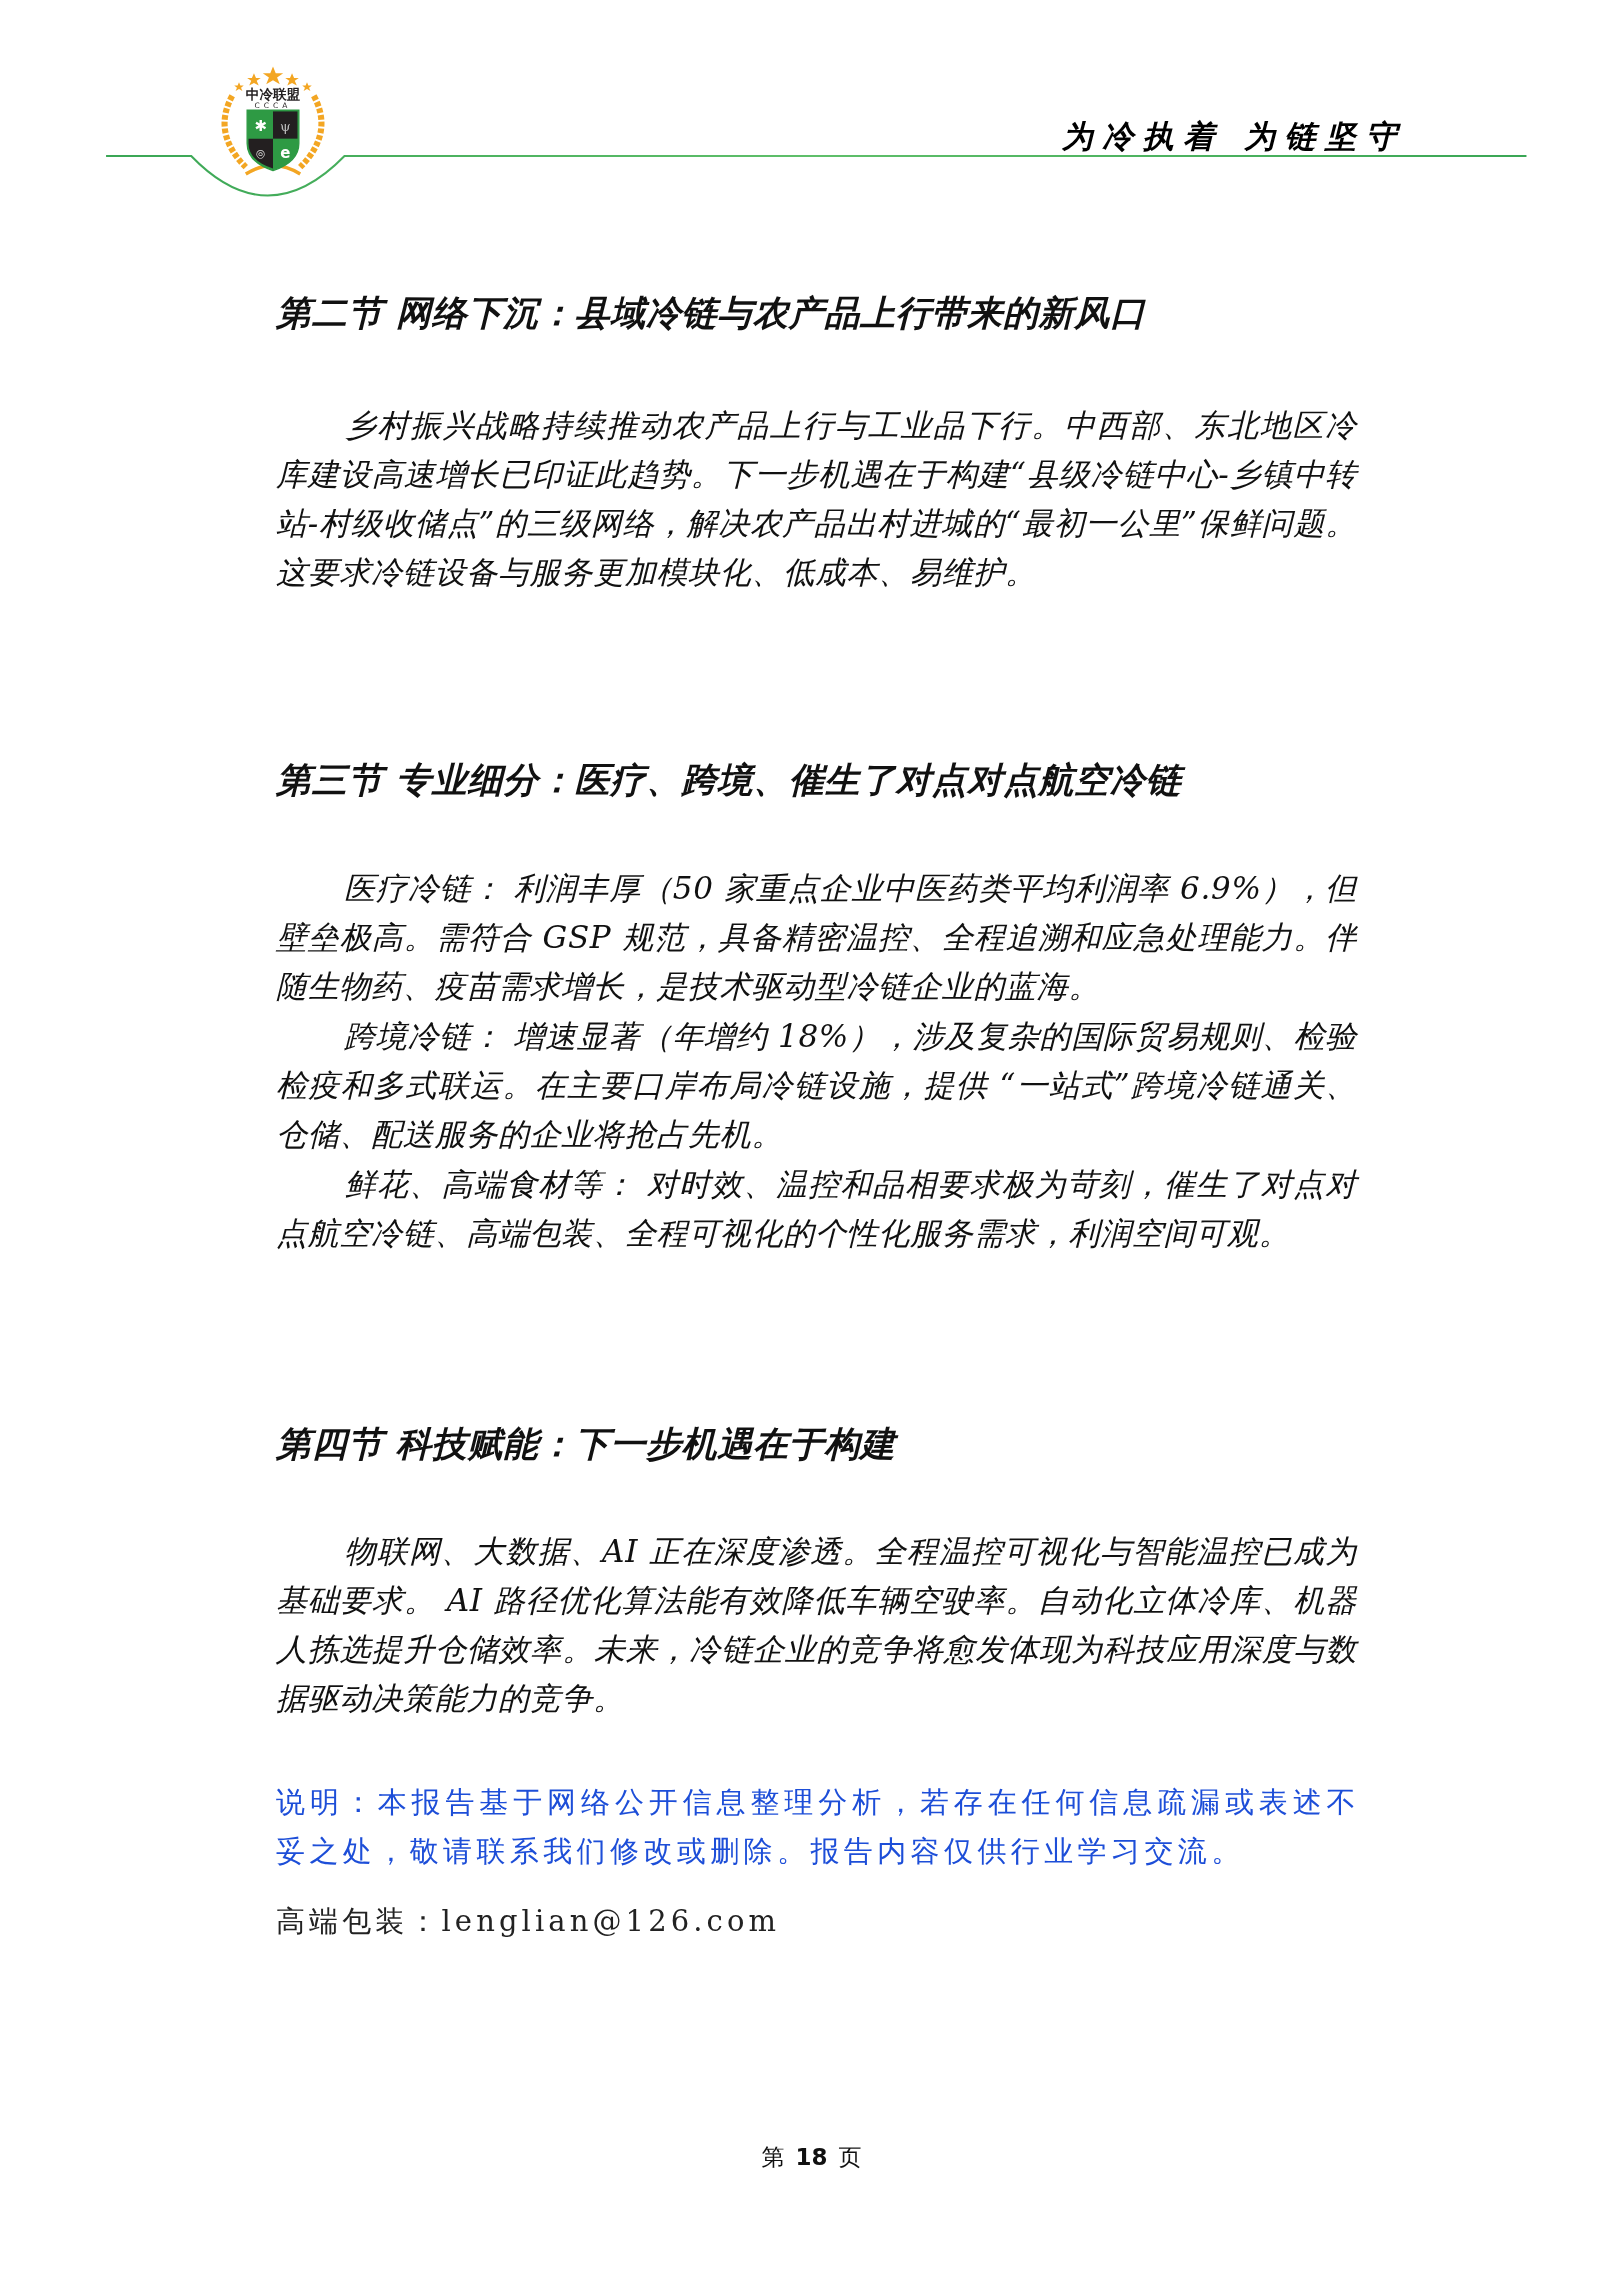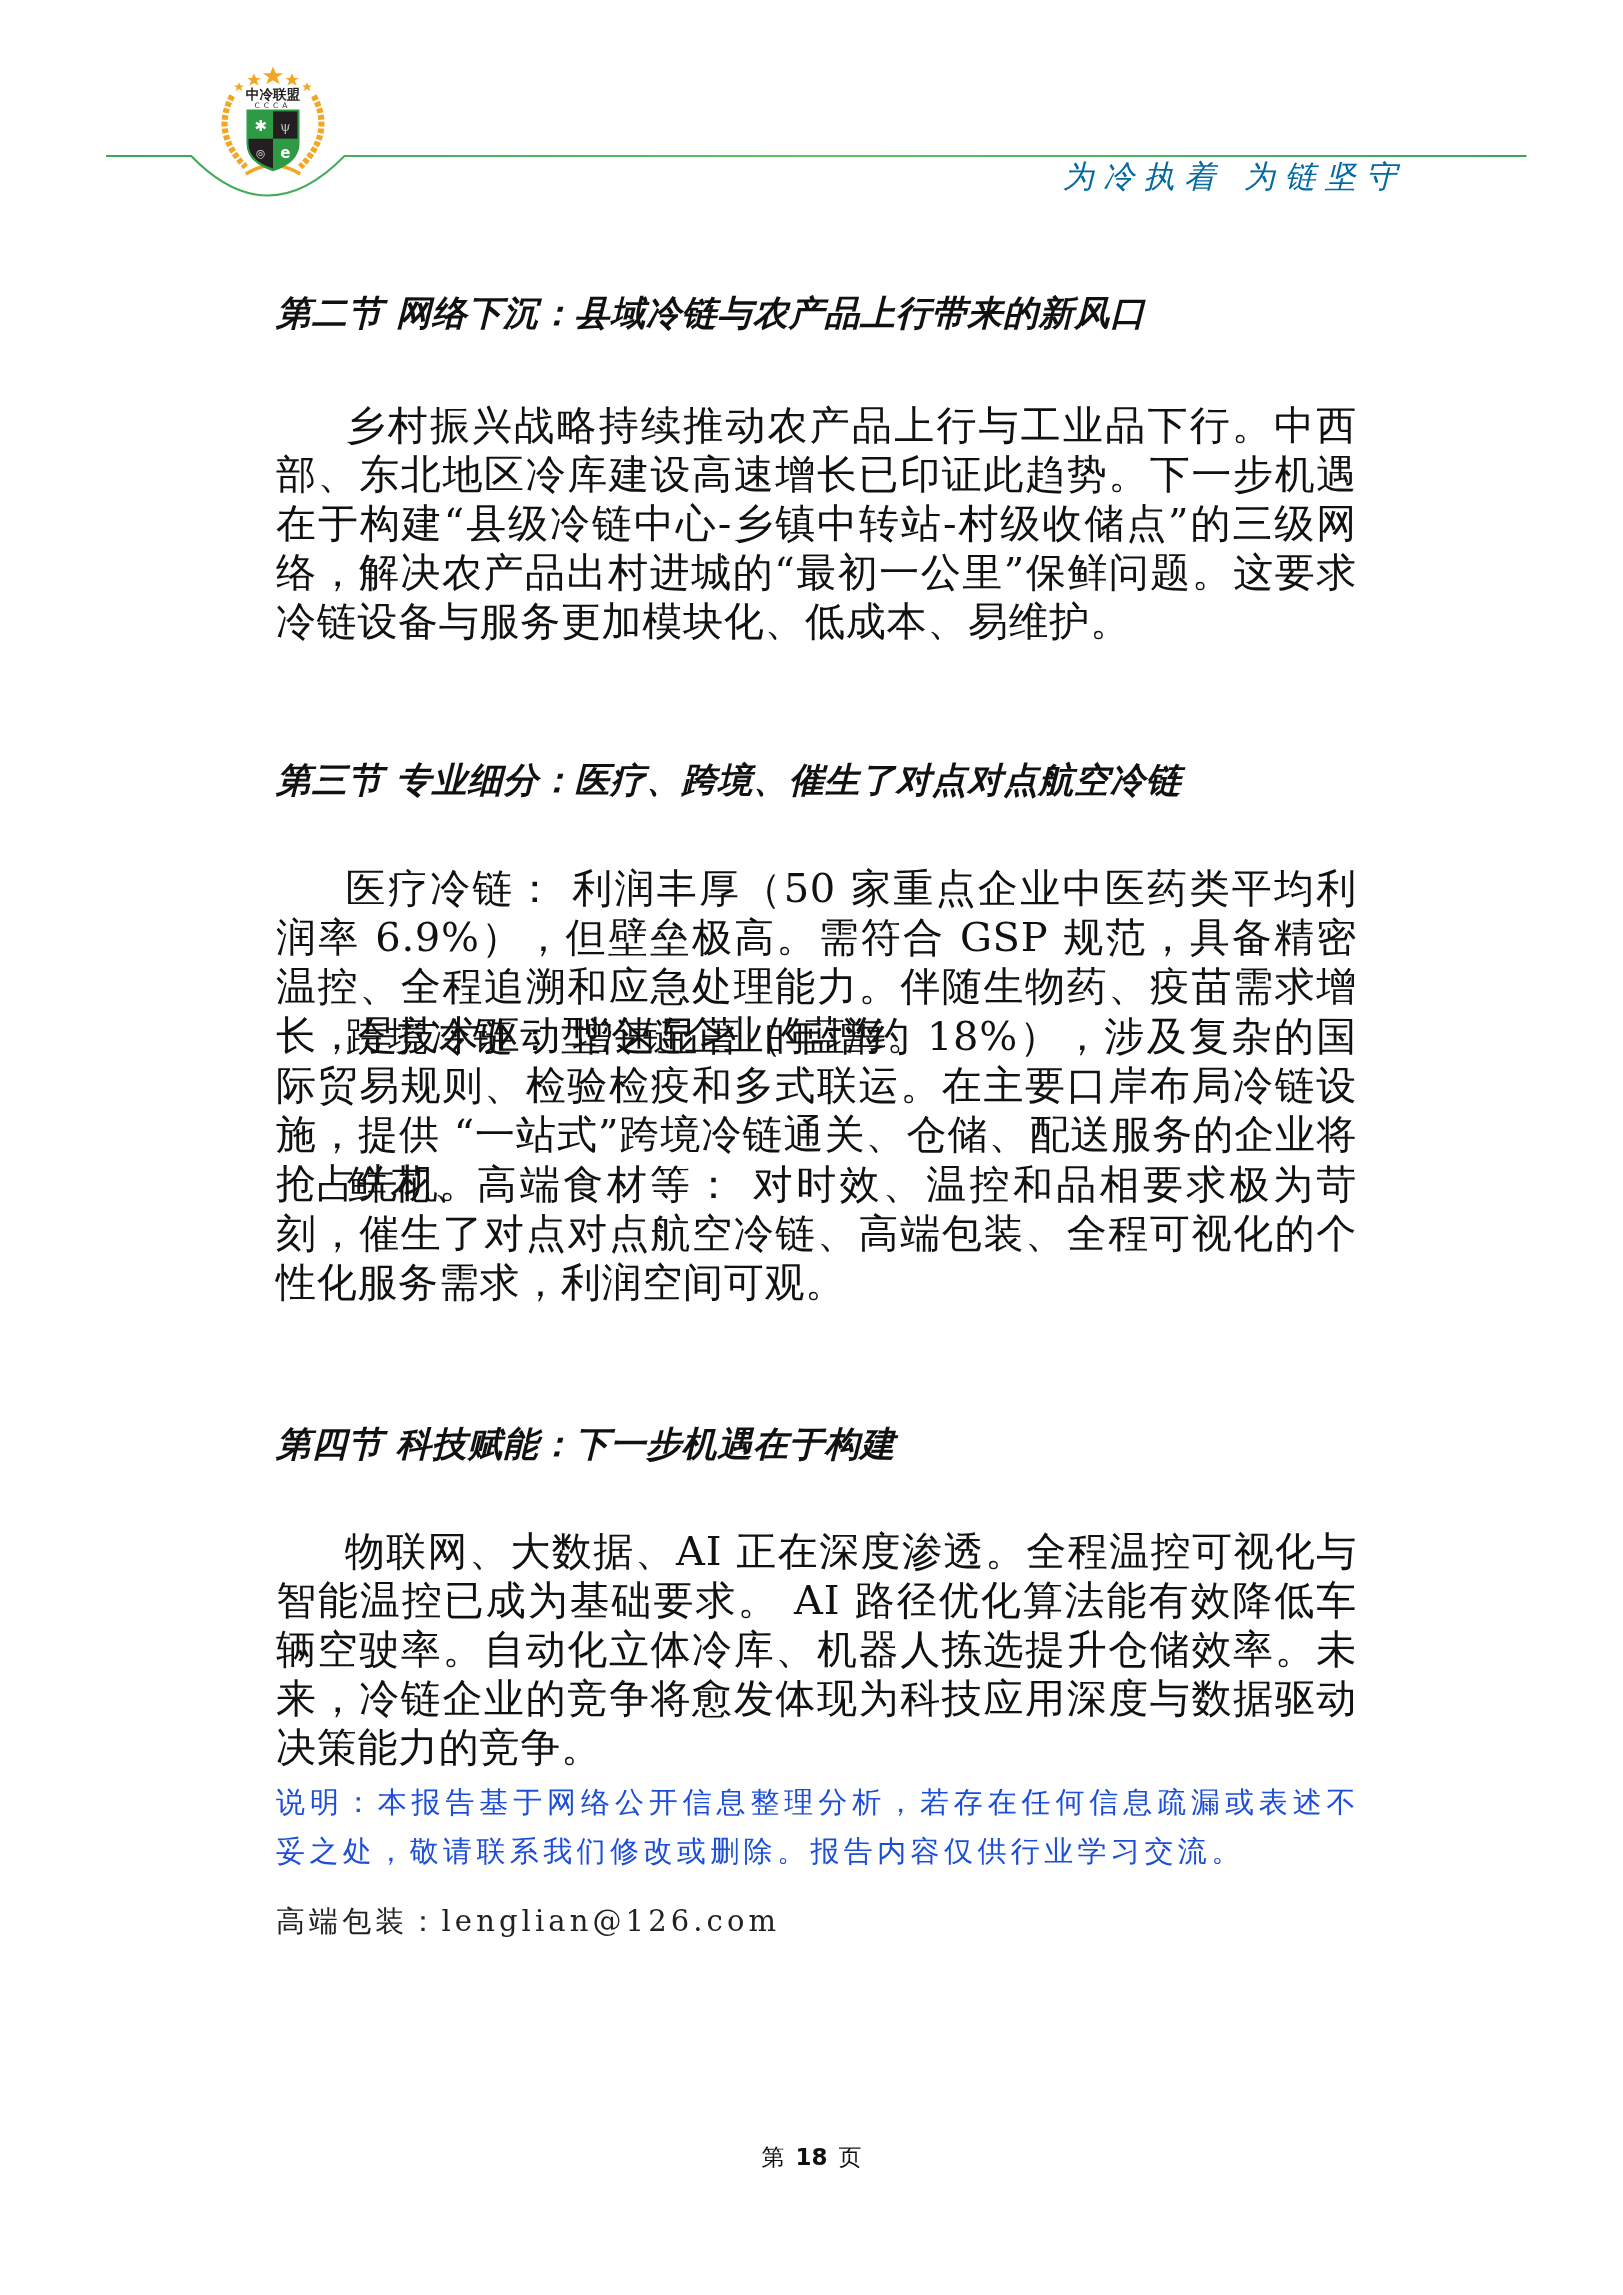--- a/index.html
+++ b/index.html
@@ -1,25 +1,25 @@
 <!DOCTYPE html>
 <html style="font-size:11px"><head>
 <meta charset="utf-8">
 <style>
   html, body { margin: 0; padding: 0; background: #ffffff; }
   body { width: 1623px; height: 2295px; position: relative; overflow: hidden;
          font-family: "DejaVu Serif", "Liberation Serif", serif; color: #111; }
   .header { position: absolute; left: 0; top: 0; width: 1508px; height: 218px; }
   .logo { position: absolute; left: 205px; top: 65px; width: 136px; height: 116px; }
   .slogan { position: absolute; right: 102px; top: 116px; font-family: "DejaVu Serif", serif;
-            font-weight: normal; font-style: italic; font-size: 31px; color: #0369a1; letter-spacing: 9.5px; margin-top: 40px; }
+            font-weight: bold; font-style: italic; font-size: 31px; color: #000000; letter-spacing: 9.5px; }
   .h2 { position: absolute; left: 276px; font-family: "DejaVu Sans", "Liberation Sans", sans-serif;
         font-weight: bold; font-size: 35px; color: #111; white-space: nowrap; letter-spacing: 0.7px; font-style: italic; }
-  .para { position: absolute; left: 276px; width: 1081px; font-size: 40px; line-height: 49px;
-          text-align: justify; text-align-last: left; letter-spacing: 0.7px; }
+  .para { position: absolute; left: 276px; width: 1081px; font-size: 31px; line-height: 49px;
+          text-align: justify; text-align-last: left; letter-spacing: 0.7px; font-style: italic; }
   .para .indent { display: inline-block; width: 68px; }
   .note { position: absolute; left: 276px; width: 1084px; font-size: 29px; line-height: 49px;
           letter-spacing: 4.4px; text-align: justify; color: #1d4ed8; }
   .contact { position: absolute; left: 276px; font-size: 29px; letter-spacing: 4.1px; color:#222; }
   .footer { position: absolute; left: 0; width: 1623px; top: 2142px; text-align: center;
             font-family: "DejaVu Sans", sans-serif; font-size: 23px; color: #111; }
   .footer span { margin: 0 5.5px; }
 </style>
 </head>
 <body>

